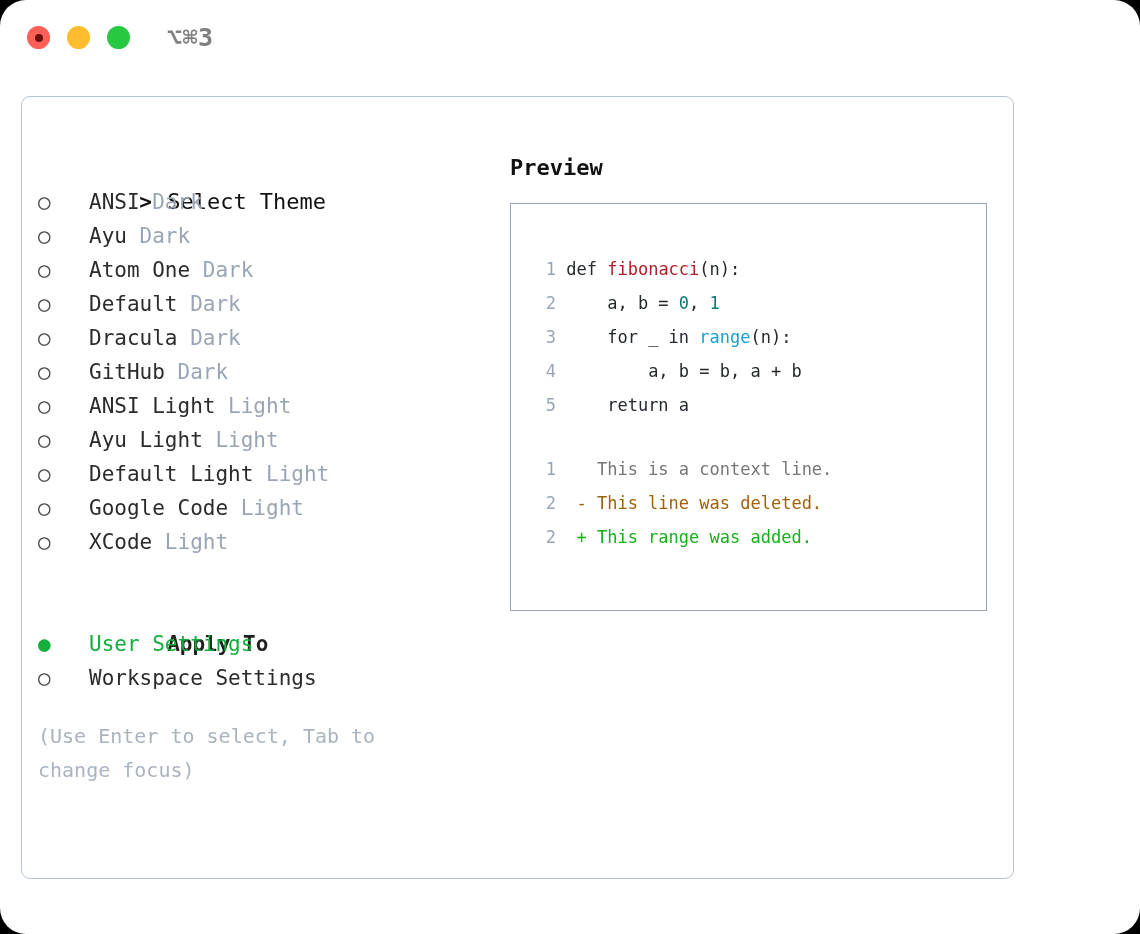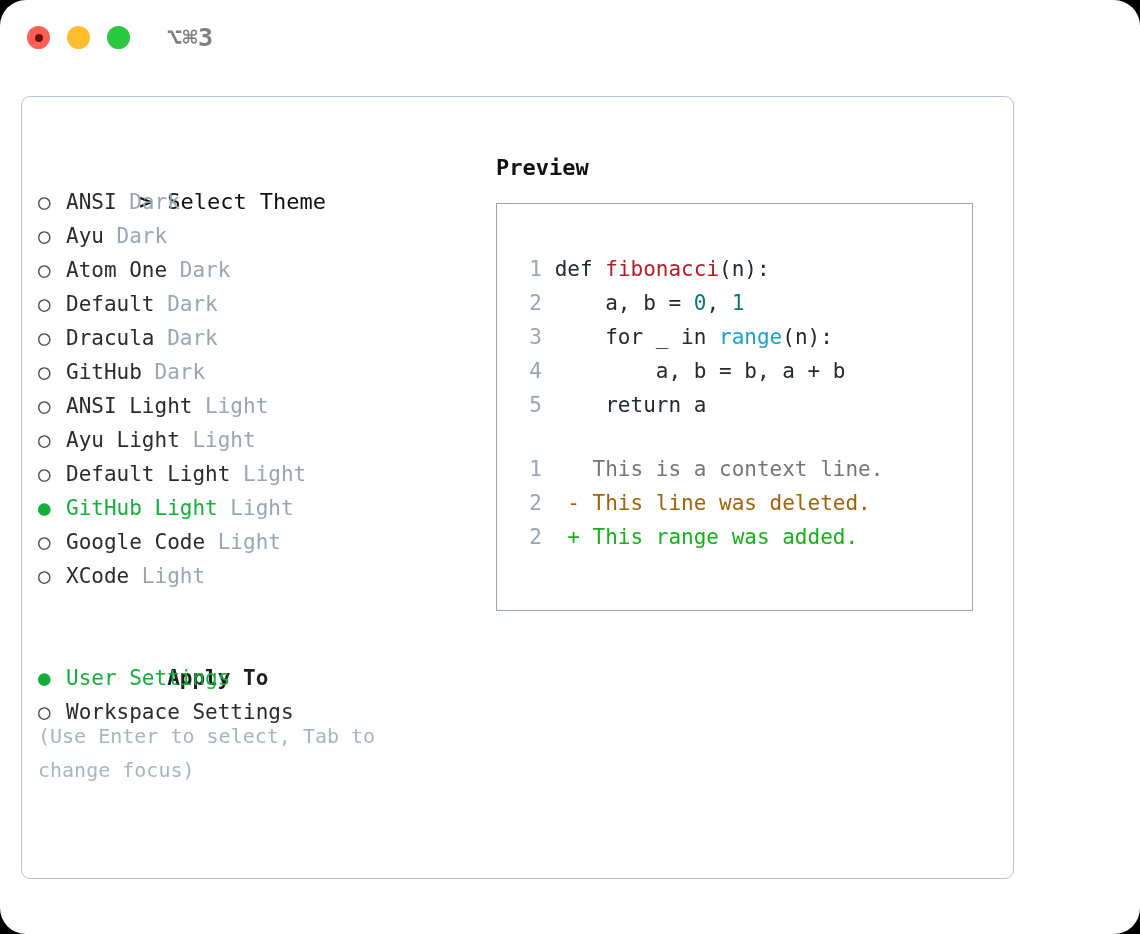--- a/index.html
+++ b/index.html
@@ -110,21 +110,21 @@
   }
   .marker.empty { color: transparent; }
   .marker.dot-on  { color: #14ae3c; }
   .marker.dot-off { color: #4a4a4a; }
 
   .header-text {
     font-weight: 400;
     color: #111111;
     font-size: 22px;
   }
-  .item-name { color: #2b2b2b; }
+  .item-name { color: #2b2b2b; margin-left: 23px; }
   .item-name.sel { color: #14ae3c; }
   .tag { color: #9aa5b4; }
 
   .section-gap { height: 34px; }
 
   .apply-head {
     font-weight: 700;
     color: #1f1f1f;
     font-size: 21px;
     margin-top: 8px;
@@ -138,21 +138,21 @@
     font-size: 20px;
     line-height: 34px;
     color: #aab3c0;
     white-space: normal;
     margin-top: 12px;
   }
 
   
   .right-col {
     position: absolute;
-    left: 474px;
+    left: 488px;
     top: 54px;
     width: 490px;
   }
   .preview-title {
     font-size: 22px;
     font-weight: 700;
     color: #111111;
     line-height: 34px;
     height: 34px;
   }
@@ -168,21 +168,21 @@
   }
   .code-area {
     position: absolute;
     left: 19px;
     top: 48px;
     right: 8px;
   }
   .cline {
     height: 34px;
     line-height: 34px;
-    font-size: 21px;
+    font-size: 17px;
     white-space: pre;
   }
   .ln {
     display: inline-block;
     width: 26px;
     text-align: right;
     color: #9aa5b4;
   }
   .code-gap { height: 30px; }
 
@@ -221,21 +221,20 @@
       <div id="theme-items">
           <div class="row"><span class="marker dot-off">○</span><span class="item-name">ANSI</span><span class="tag"> Dark</span></div>
           <div class="row"><span class="marker dot-off">○</span><span class="item-name">Ayu</span><span class="tag"> Dark</span></div>
           <div class="row"><span class="marker dot-off">○</span><span class="item-name">Atom One</span><span class="tag"> Dark</span></div>
           <div class="row"><span class="marker dot-off">○</span><span class="item-name">Default</span><span class="tag"> Dark</span></div>
           <div class="row"><span class="marker dot-off">○</span><span class="item-name">Dracula</span><span class="tag"> Dark</span></div>
           <div class="row"><span class="marker dot-off">○</span><span class="item-name">GitHub</span><span class="tag"> Dark</span></div>
           <div class="row"><span class="marker dot-off">○</span><span class="item-name">ANSI Light</span><span class="tag"> Light</span></div>
           <div class="row"><span class="marker dot-off">○</span><span class="item-name">Ayu Light</span><span class="tag"> Light</span></div>
           <div class="row"><span class="marker dot-off">○</span><span class="item-name">Default Light</span><span class="tag"> Light</span></div>
-          <div class="row"><span class="marker dot-on">●</span><span class="item-name sel">GitHub Light</span><span class="tag"> Light</span></div>
           <div class="row"><span class="marker dot-off">○</span><span class="item-name">Google Code</span><span class="tag"> Light</span></div>
           <div class="row"><span class="marker dot-off">○</span><span class="item-name">XCode</span><span class="tag"> Light</span></div>
         </div>
 
       <div class="section-gap"></div>
 
       <div class="row">
         <span class="marker empty">·</span><span class="apply-head">Apply To</span>
       </div>
 

